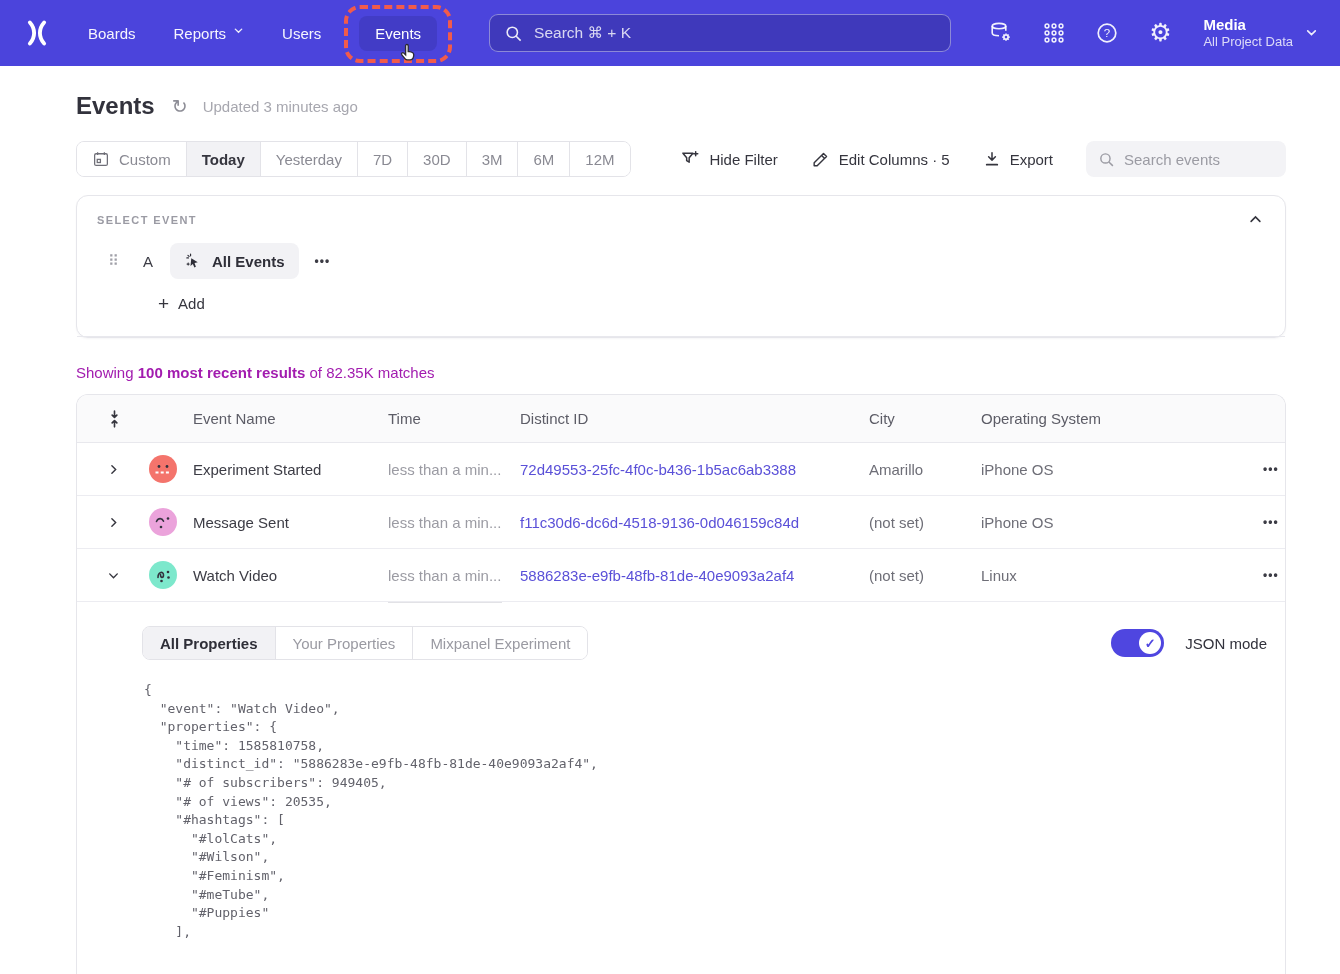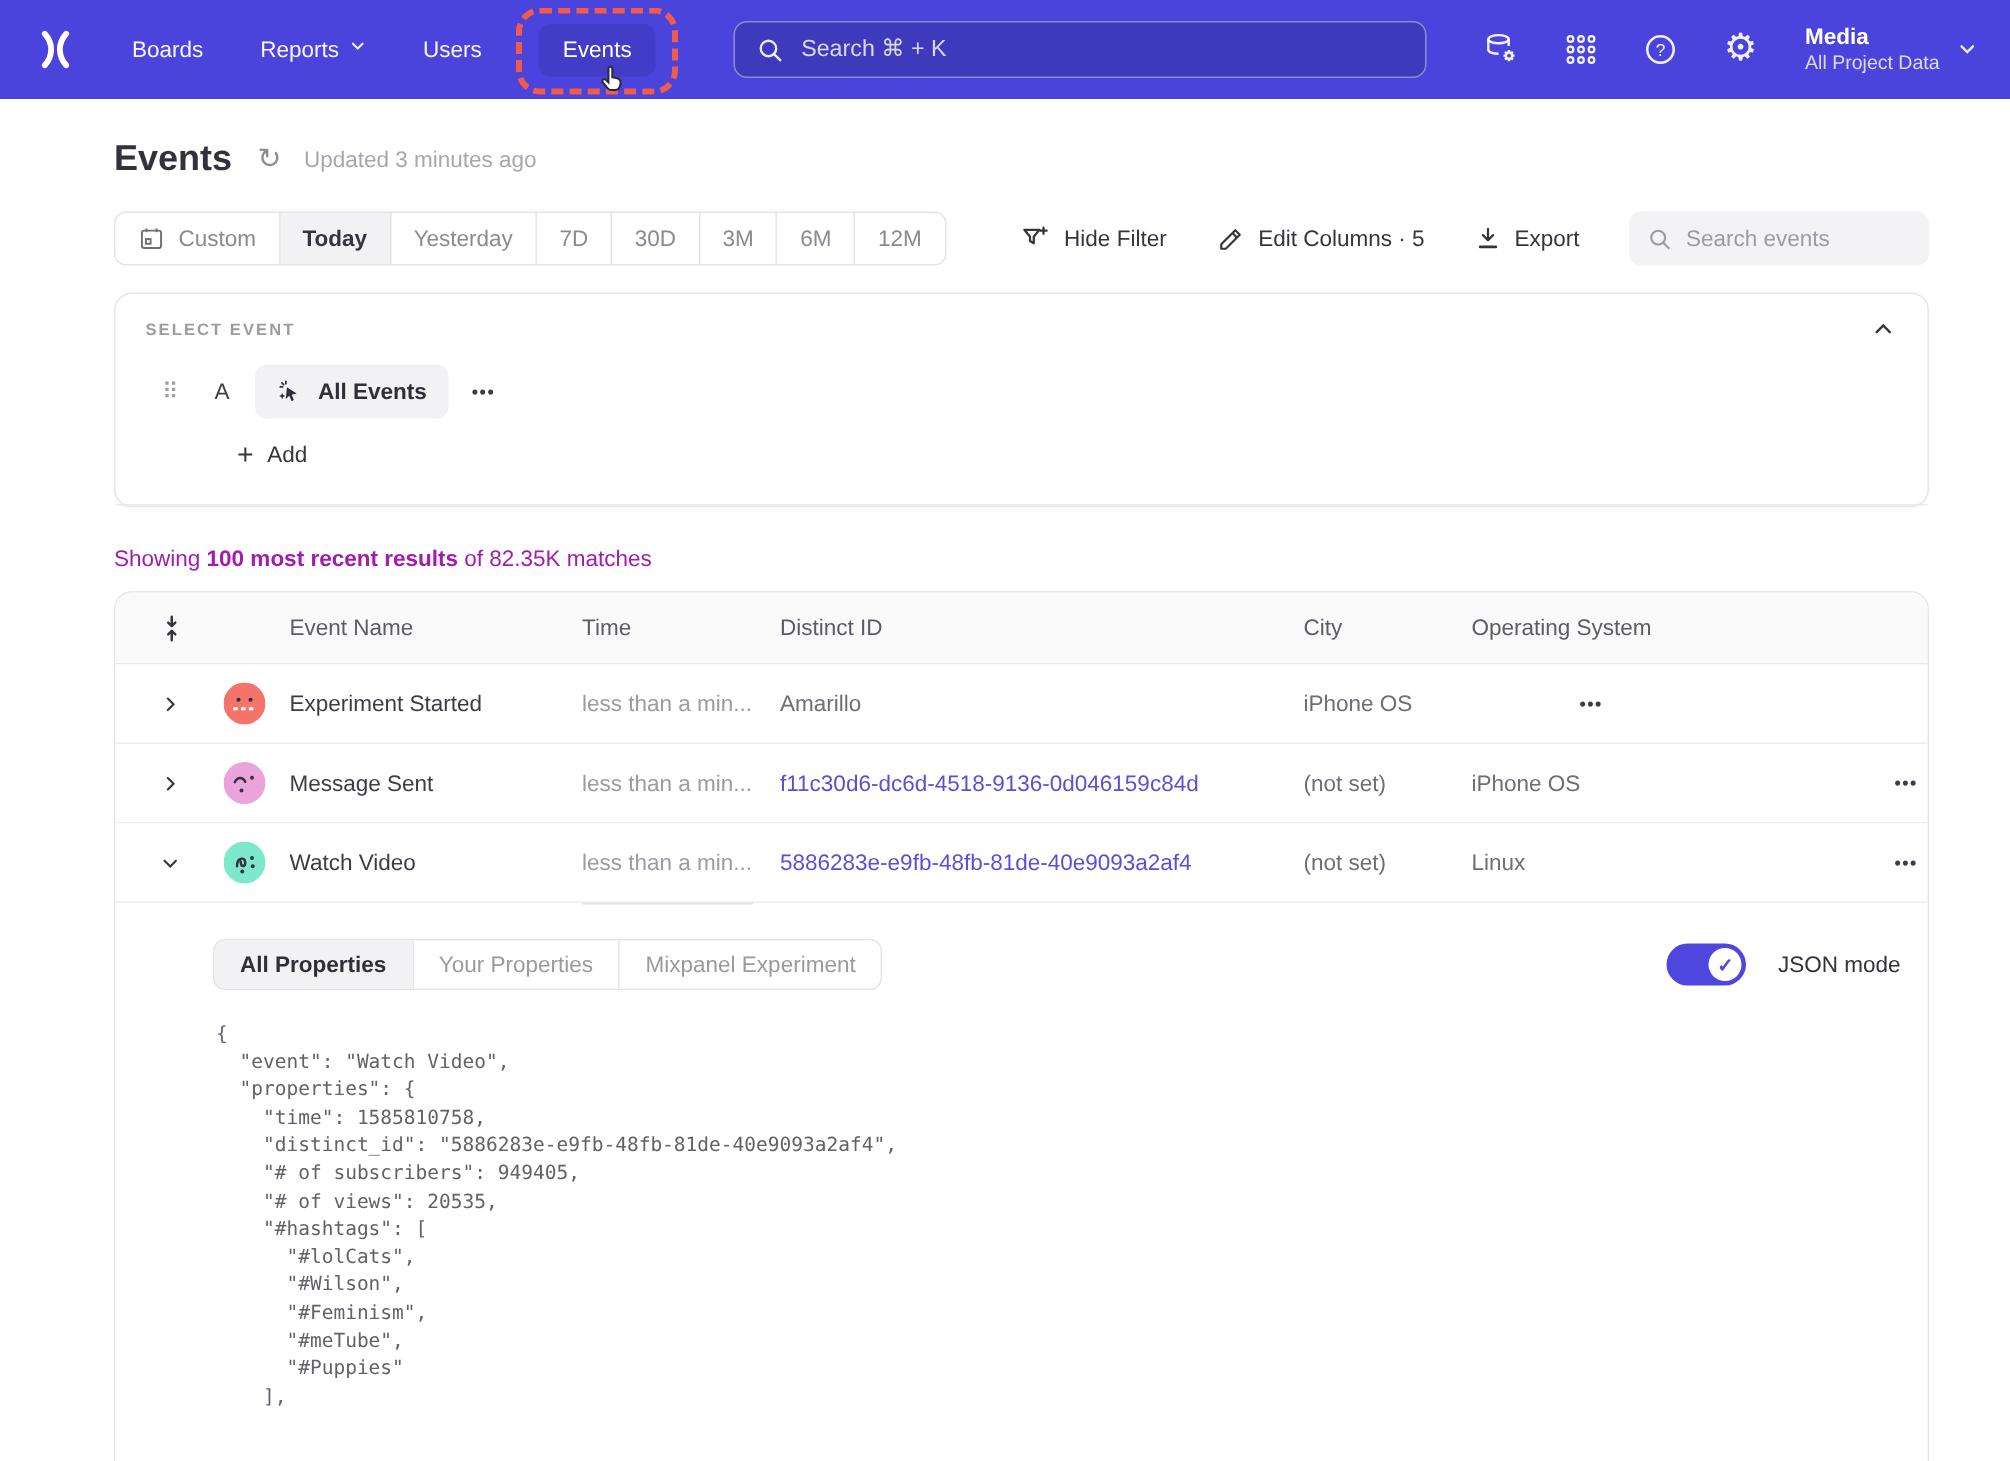--- a/index.html
+++ b/index.html
@@ -316,20 +316,21 @@
       <div>
         <svg class="avatar" viewBox="0 0 28 28">
           <circle cx="14" cy="14" r="14" fill="#F4746C"></circle>
           <circle cx="10" cy="11.5" r="1.4" fill="#32323E"></circle>
             <circle cx="18" cy="11.5" r="1.4" fill="#32323E"></circle>
           <path d="M6.5 17.5 H21.5" stroke="#fff" stroke-width="2" stroke-dasharray="3 2.2"></path>
         </svg>
       </div>
       <div class="cell-event">Experiment Started</div>
       <div class="cell-time">less than a min...</div>
+      <div class="cell-id"><a>72d49553-25fc-4f0c-b436-1b5ac6ab3388</a></div>
       <div class="cell-city">Amarillo</div>
       <div class="cell-os">iPhone OS</div>
       <div class="row-more">•••</div>
     </div>
 
     <div class="t-grid t-row">
       <div class="expander">
         <svg width="13" height="13" viewBox="0 0 24 24" fill="none" stroke="#35353E" stroke-width="2.6" stroke-linecap="round">
             <path d="M9 5 L16 12 L9 19"></path>
           </svg>

